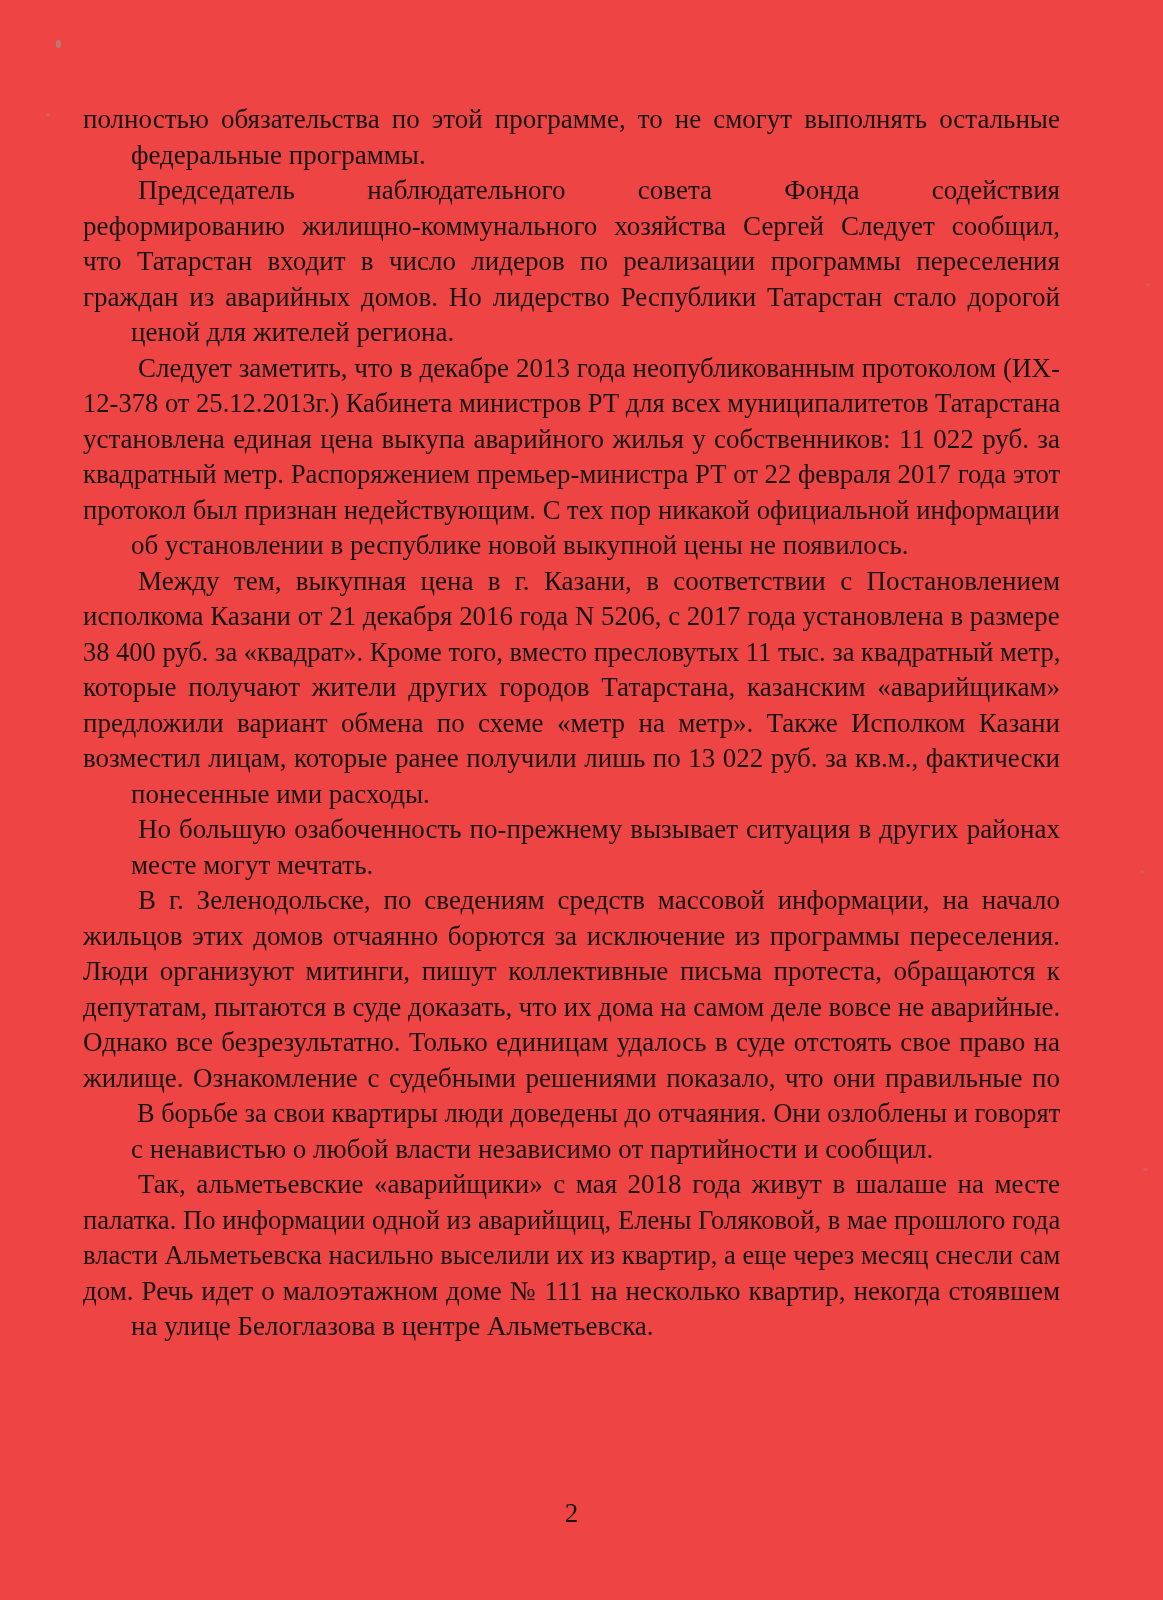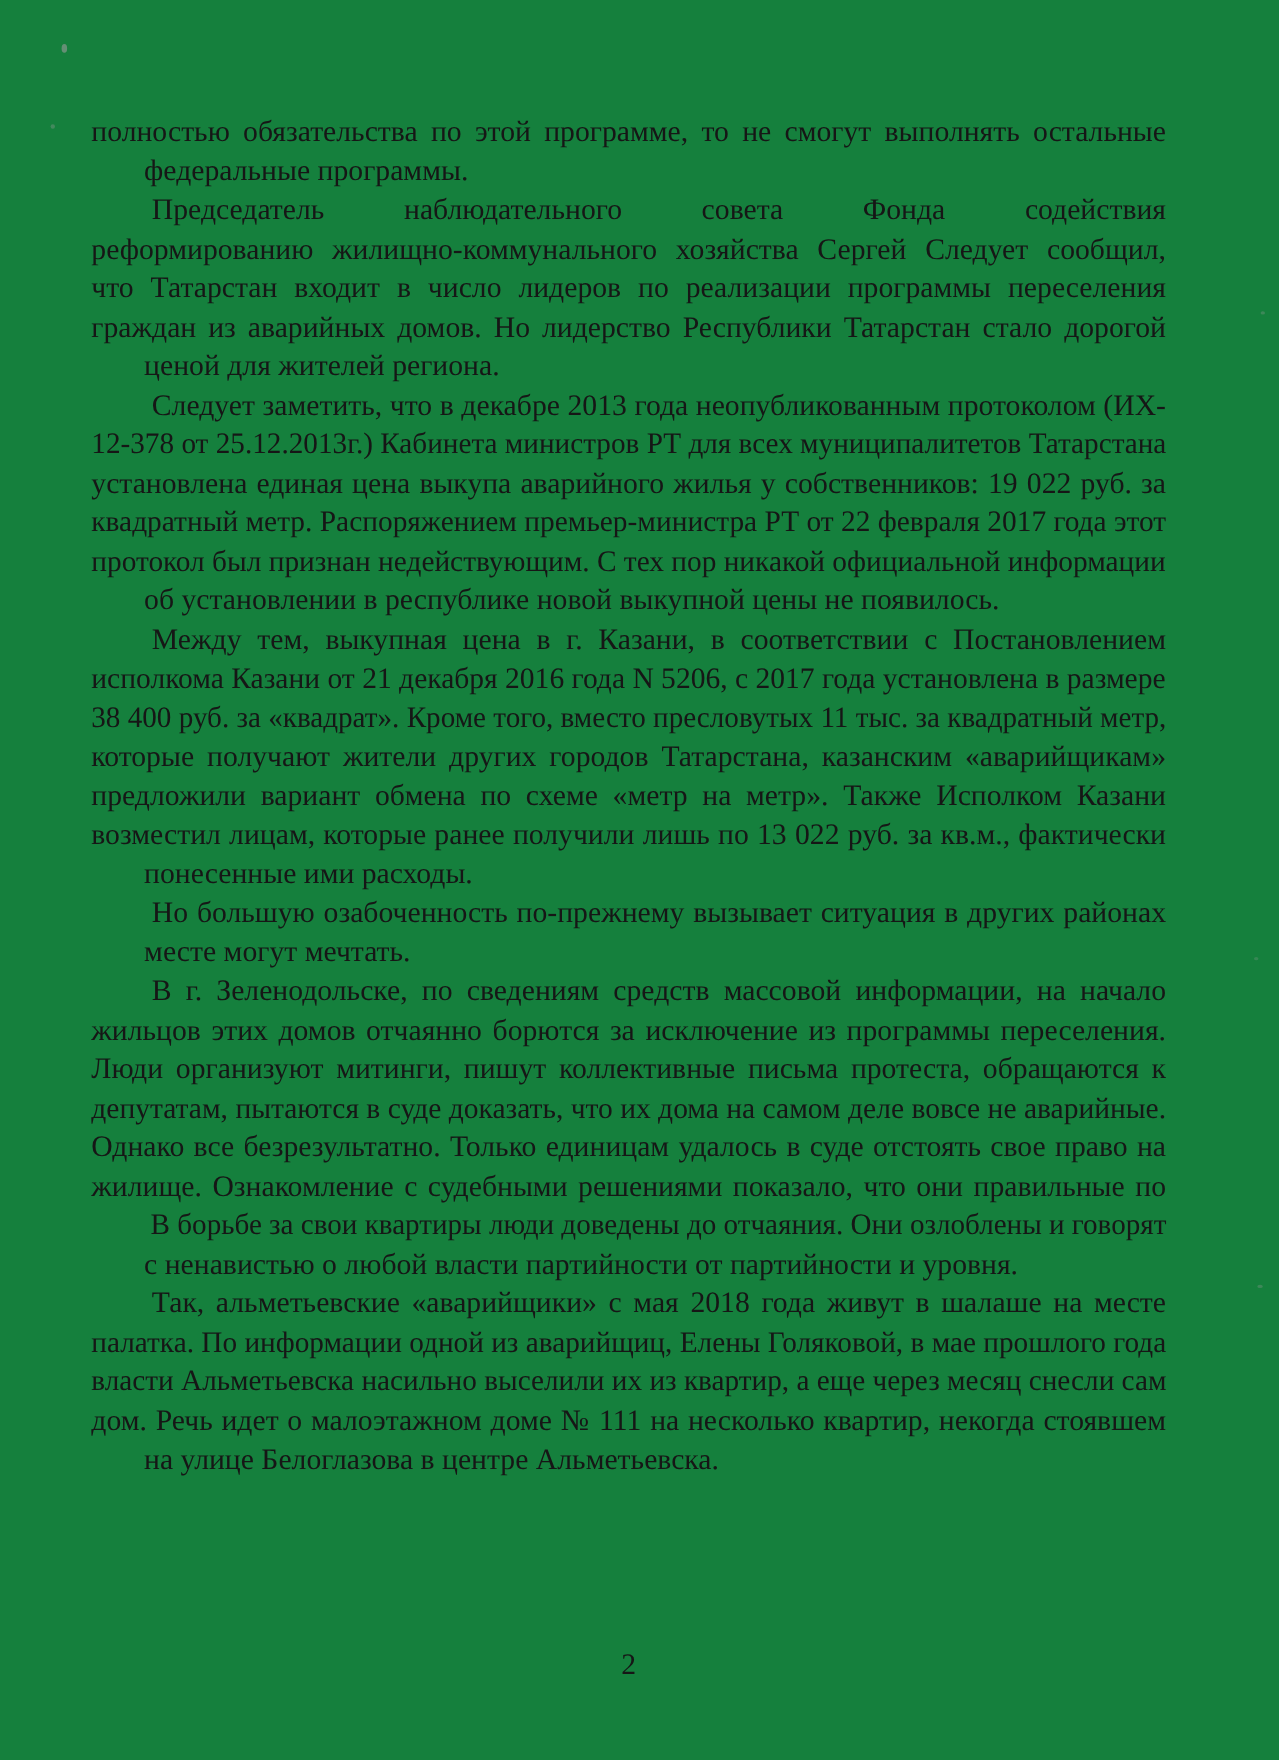--- a/index.html
+++ b/index.html
@@ -45,52 +45,52 @@
   }
   .speck.s1 { left: 56px;  top: 40px;  width: 5px; height: 8px;  opacity: .6; }
   .speck.s2 { left: 46px;  top: 113px; width: 4px; height: 4px;  opacity: .35; }
   .speck.s3 { left: 1146px; top: 283px; width: 4px; height: 3px; opacity: .3; }
   .speck.s4 { left: 1143px; top: 1168px; width: 5px; height: 3px; opacity: .3; }
   .speck.s5 { left: 1140px; top: 870px; width: 4px; height: 3px; opacity: .25; }
 </style>
 </head>
 <body>
 
-<div class="page" style="background: #15803d; color: rgb(22, 22, 22);">
+<div class="page" style="background: #ef4444; color: rgb(22, 22, 22);">
   <div class="textblock" id="textblock">
       <div class="line" style="">полностью обязательства по этой программе, то не смогут выполнять остальные</div>
       <div class="line para-last" style="">федеральные программы.</div>
       <div class="line para-first" style="">Председатель наблюдательного совета Фонда содействия</div>
       <div class="line" style="">реформированию жилищно-коммунального хозяйства Сергей Следует сообщил,</div>
       <div class="line" style="">что Татарстан входит в число лидеров по реализации программы переселения</div>
       <div class="line" style="">граждан из аварийных домов. Но лидерство Республики Татарстан стало дорогой</div>
       <div class="line para-last" style="">ценой для жителей региона.</div>
       <div class="line para-first" style="">Следует заметить, что в декабре 2013 года неопубликованным протоколом (ИХ-</div>
       <div class="line" style="white-space: nowrap; transform-origin: 0px 50%; transform: scaleX(0.983887);">12-378 от 25.12.2013г.) Кабинета министров РТ для всех муниципалитетов Татарстана</div>
-      <div class="line" style="">установлена единая цена выкупа аварийного жилья у собственников: 19 022 руб. за</div>
+      <div class="line" style="">установлена единая цена выкупа аварийного жилья у собственников: 11 022 руб. за</div>
       <div class="line" style="white-space: nowrap; transform-origin: 0px 50%; transform: scaleX(0.989868);">квадратный метр. Распоряжением премьер-министра РТ от 22 февраля 2017 года этот</div>
       <div class="line" style="white-space: nowrap; transform-origin: 0px 50%; transform: scaleX(0.987867);">протокол был признан недействующим. С тех пор никакой официальной информации</div>
       <div class="line para-last" style="">об установлении в республике новой выкупной цены не появилось.</div>
       <div class="line para-first" style="">Между тем, выкупная цена в г. Казани, в соответствии с Постановлением</div>
       <div class="line" style="white-space: nowrap; transform-origin: 0px 50%; transform: scaleX(0.994908);">исполкома Казани от 21 декабря 2016 года N 5206, с 2017 года установлена в размере</div>
       <div class="line" style="white-space: nowrap; transform-origin: 0px 50%; transform: scaleX(0.980924);">38 400 руб. за «квадрат». Кроме того, вместо пресловутых 11 тыс. за квадратный метр,</div>
       <div class="line" style="">которые получают жители других городов Татарстана, казанским «аварийщикам»</div>
       <div class="line" style="">предложили вариант обмена по схеме «метр на метр». Также Исполком Казани</div>
       <div class="line" style="">возместил лицам, которые ранее получили лишь по 13 022 руб. за кв.м., фактически</div>
       <div class="line para-last" style="">понесенные ими расходы.</div>
       <div class="line para-first" style="">Но большую озабоченность по-прежнему вызывает ситуация в других районах</div>
       <div class="line para-last" style="">месте могут мечтать.</div>
       <div class="line para-first" style="">В г. Зеленодольске, по сведениям средств массовой информации, на начало</div>
       <div class="line" style="">жильцов этих домов отчаянно борются за исключение из программы переселения.</div>
       <div class="line" style="">Люди организуют митинги, пишут коллективные письма протеста, обращаются к</div>
       <div class="line" style="white-space: nowrap; transform-origin: 0px 50%; transform: scaleX(0.993896);">депутатам, пытаются в суде доказать, что их дома на самом деле вовсе не аварийные.</div>
       <div class="line" style="">Однако все безрезультатно. Только единицам удалось в суде отстоять свое право на</div>
       <div class="line" style="">жилище. Ознакомление с судебными решениями показало, что они правильные по</div>
       <div class="line para-first" style="white-space: nowrap; transform-origin: 0px 50%; transform: scaleX(0.97994);">В борьбе за свои квартиры люди доведены до отчаяния. Они озлоблены и говорят</div>
-      <div class="line para-last" style="">с ненавистью о любой власти партийности от партийности и уровня.</div>
+      <div class="line para-last" style="">с ненавистью о любой власти независимо от партийности и сообщил.</div>
       <div class="line para-first" style="">Так, альметьевские «аварийщики» с мая 2018 года живут в шалаше на месте</div>
       <div class="line" style="white-space: nowrap; transform-origin: 0px 50%; transform: scaleX(0.985873);">палатка. По информации одной из аварийщиц, Елены Голяковой, в мае прошлого года</div>
       <div class="line" style="white-space: nowrap; transform-origin: 0px 50%; transform: scaleX(0.984879);">власти Альметьевска насильно выселили их из квартир, а еще через месяц снесли сам</div>
       <div class="line" style="">дом. Речь идет о малоэтажном доме № 111 на несколько квартир, некогда стоявшем</div>
       <div class="line para-last" style="">на улице Белоглазова в центре Альметьевска.</div>
     </div>
   <div class="pagenum">2</div>
   <div class="speck s1"></div>
   <div class="speck s2"></div>
   <div class="speck s3"></div>

